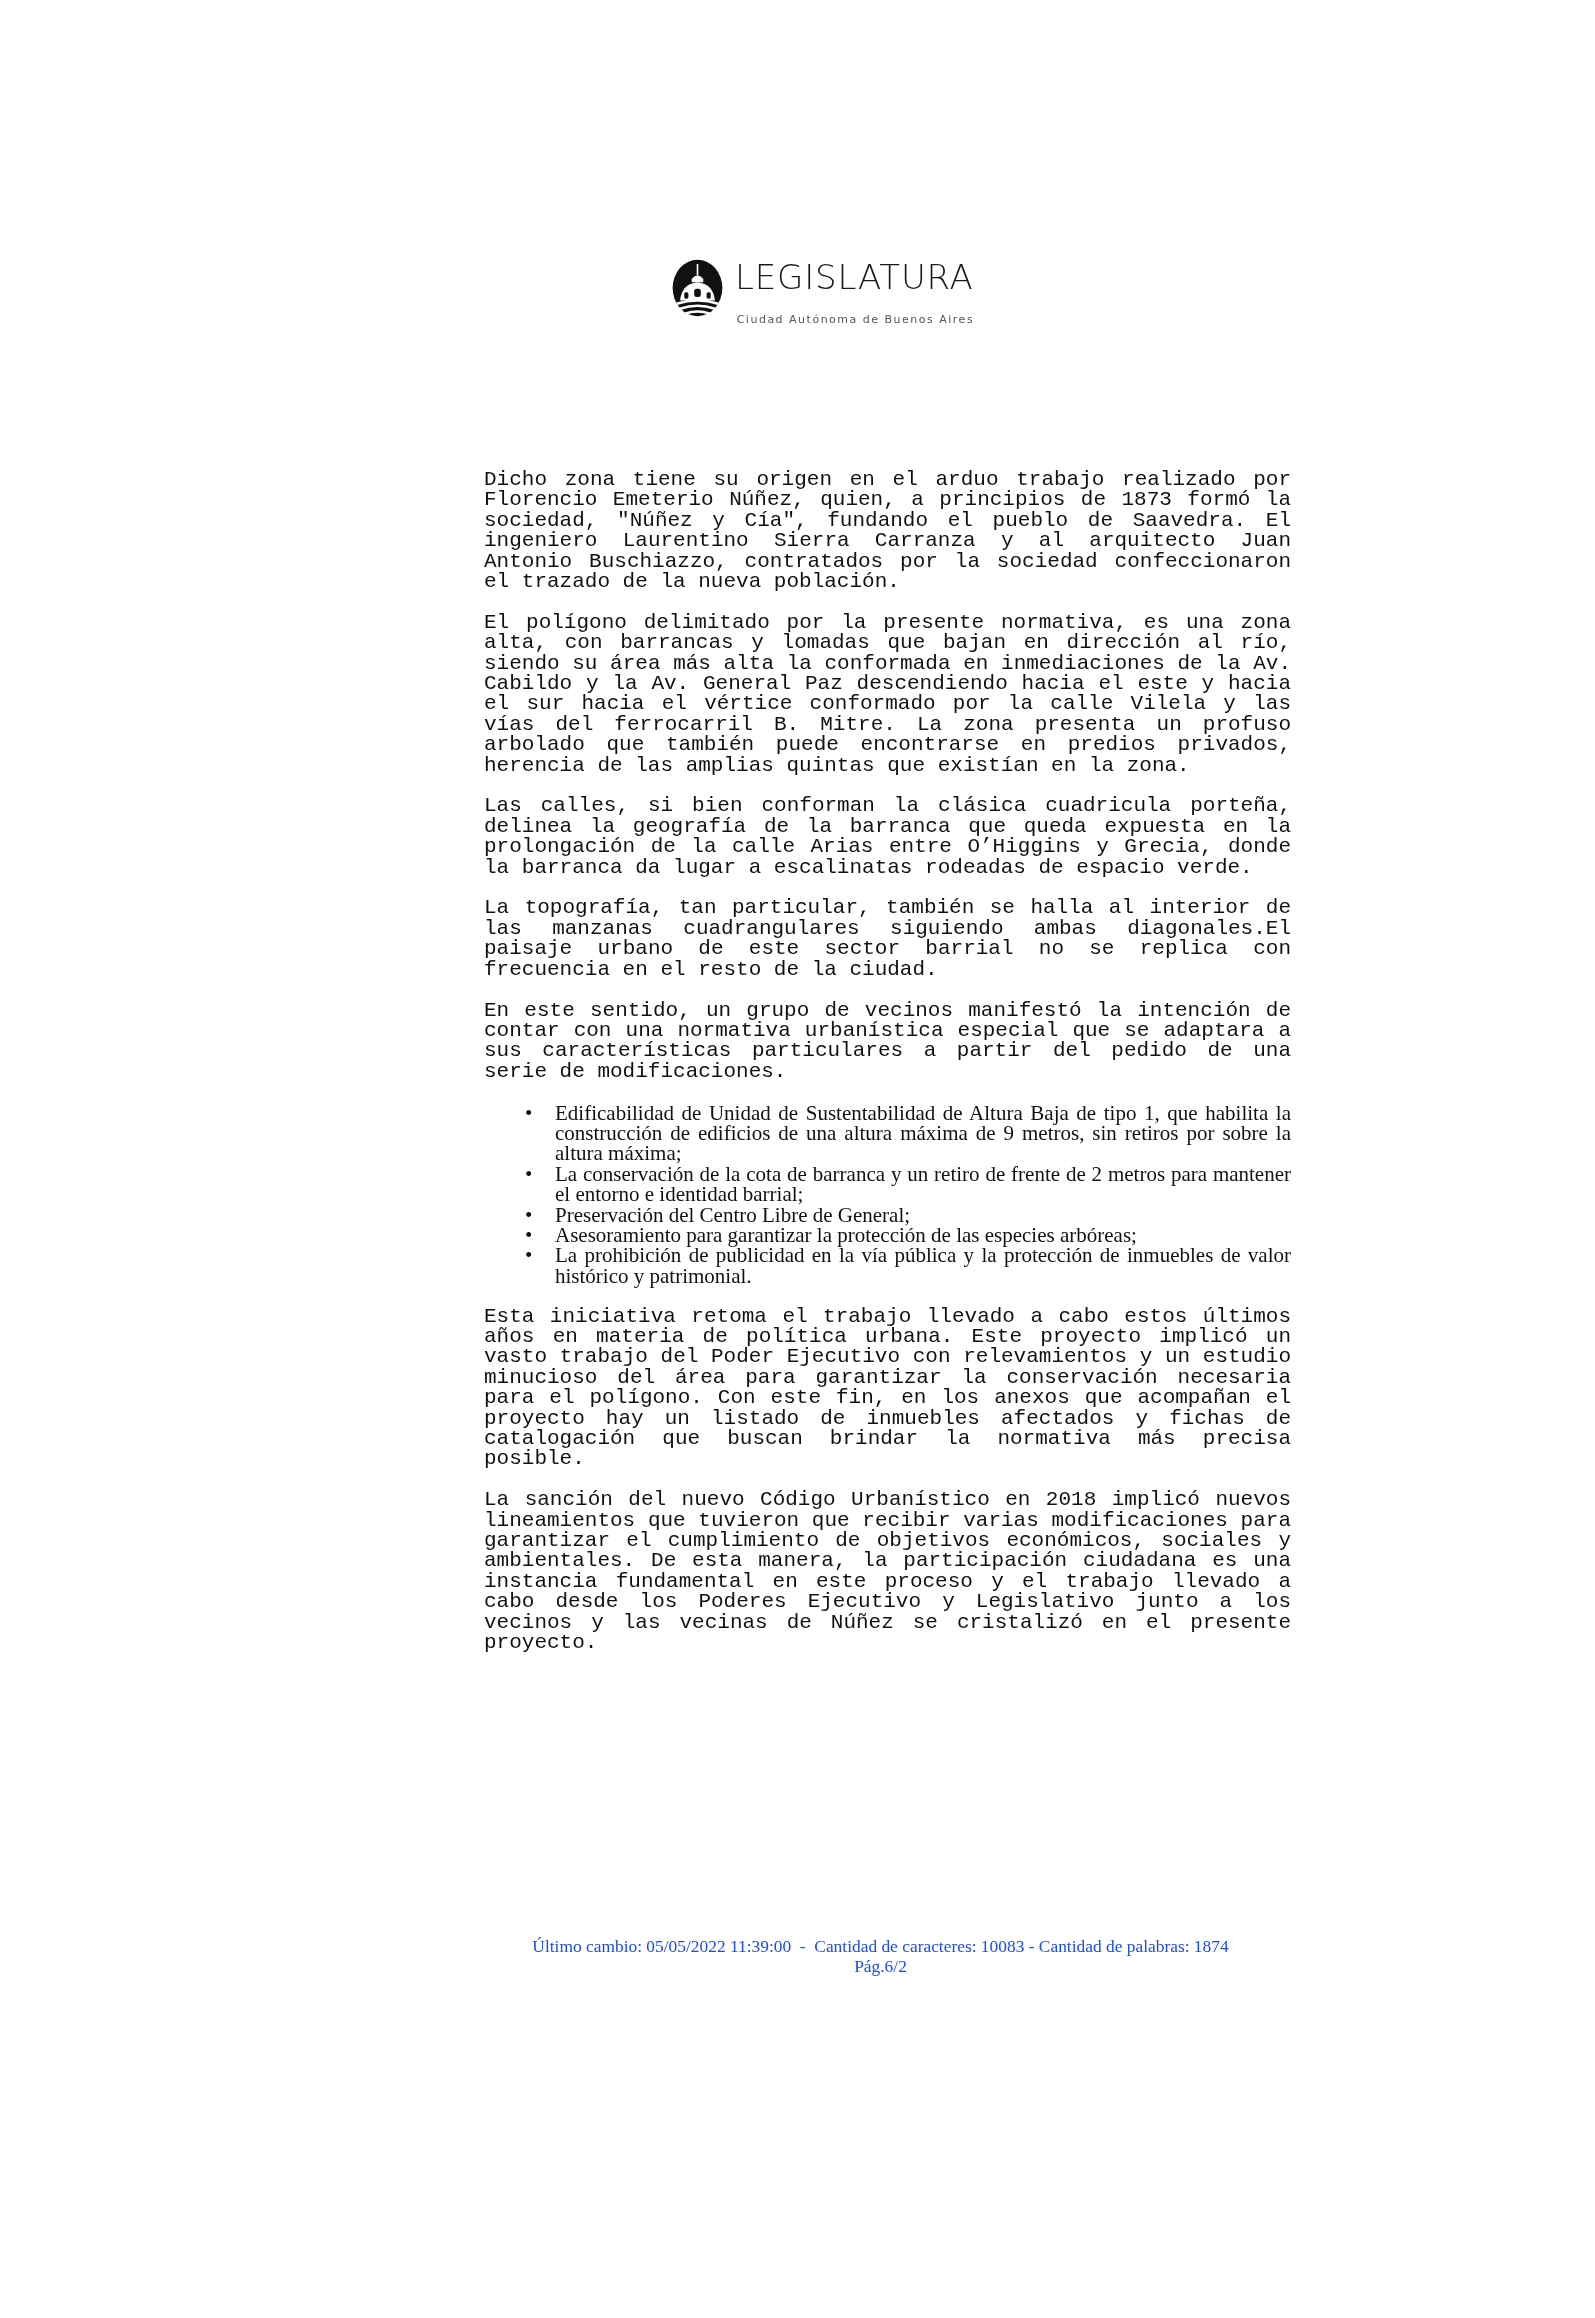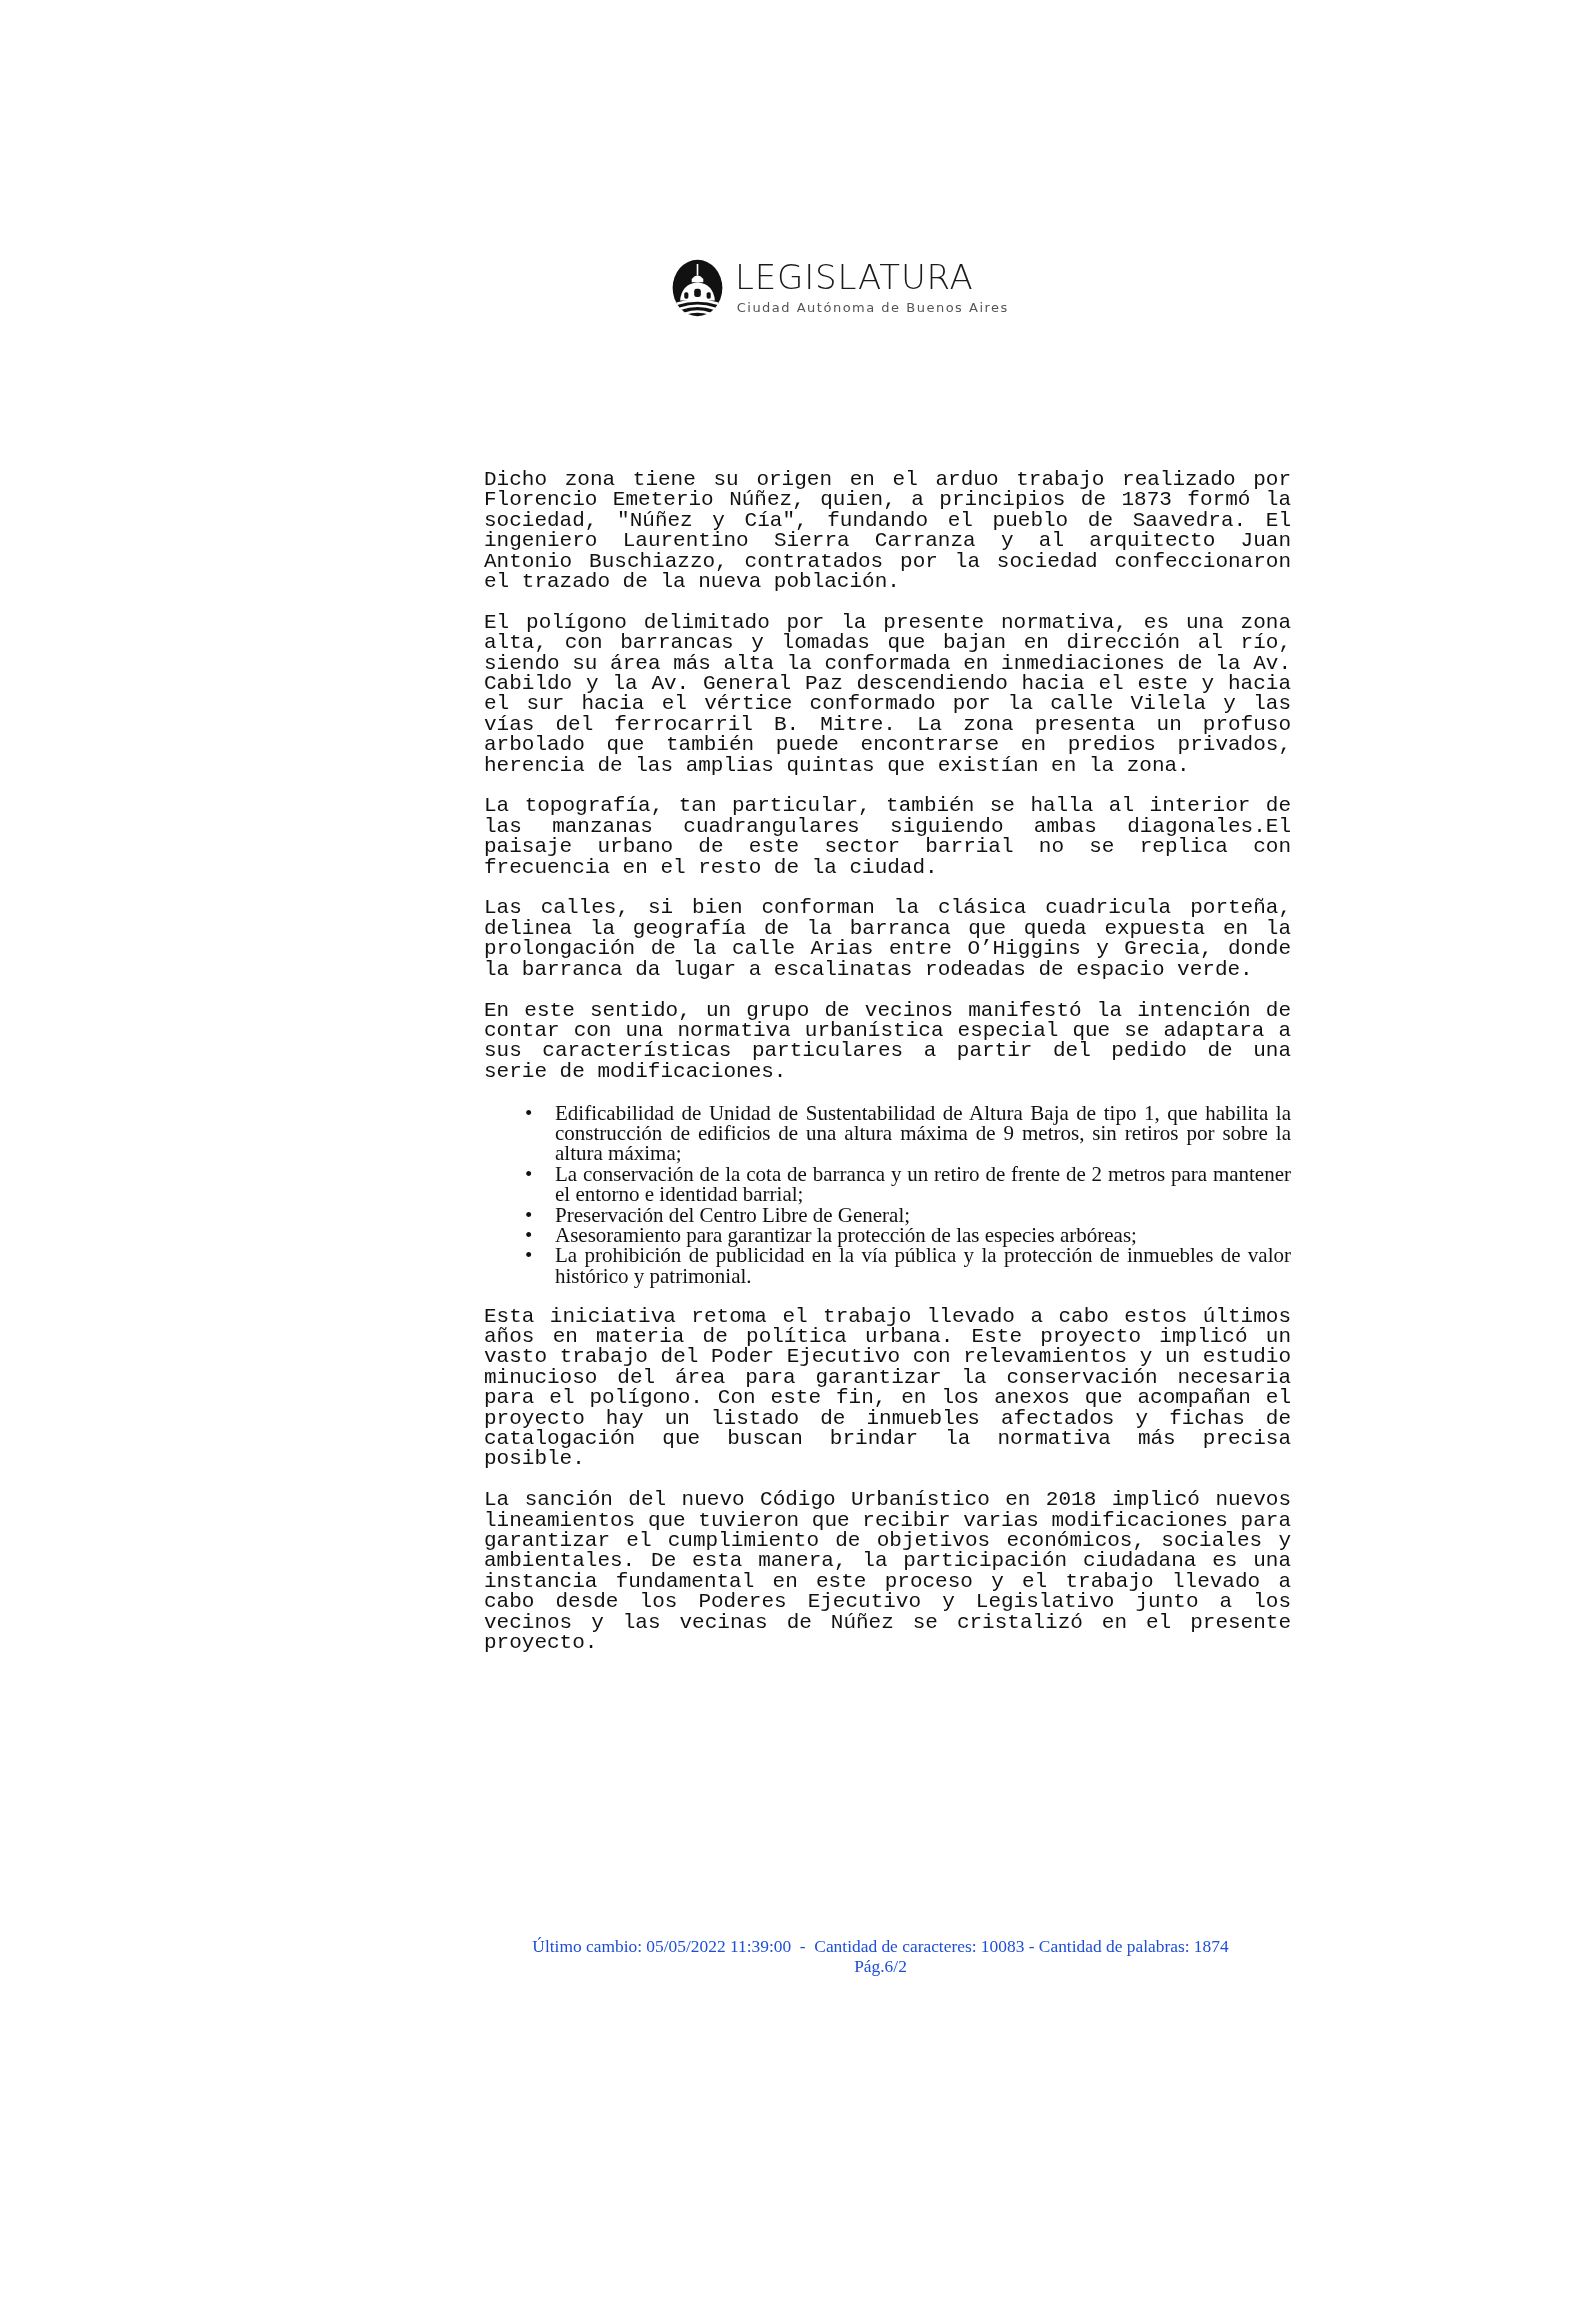--- a/index.html
+++ b/index.html
@@ -3,21 +3,21 @@
 <meta charset="utf-8">
 <style>
   html, body { margin:0; padding:0; background:#ffffff; }
   body { width:1595px; height:2319px; position:relative; overflow:hidden; color:#111; }
   .page { position:absolute; left:0; top:0; width:1595px; height:2319px; background:#fff; }
 
   .logo { position:absolute; left:670px; top:259px; display:flex; align-items:flex-start; }
   .logo-mark { width:55px; height:58px; }
   .logo-text { margin-left:10px; display:flex; flex-direction:column; }
   .logo-title { font-family:"DejaVu Sans", sans-serif; font-weight:300; font-size:34px; letter-spacing:0.8px; color:#1a1a1a; line-height:37px; }
-  .logo-sub { font-family:"DejaVu Sans", sans-serif; font-size:13px; letter-spacing:1.5px; color:#555; margin-top:4px; margin-left:1.7px; }
+  .logo-sub { font-family:"DejaVu Sans", sans-serif; font-size:11px; letter-spacing:1.5px; color:#555; margin-top:17px; margin-left:1.7px; }
 
   .body-text { position:absolute; left:484px; top:470px; width:807px;
     font-family:"Liberation Serif", serif; font-size:21px; line-height:20.4px; color:#111; }
   .body-text p { margin:0 0 20.4px 0; text-align:justify;font-family:Liberation Mono, monospace; }
   .body-text ul { margin:0 0 20.4px 0; padding:0 0 0 71px; list-style:none; }
   .body-text li { position:relative; text-align:justify; }
   .body-text li .bullet { position:absolute; left:-30px; top:0; }
 
   .footer { position:absolute; left:465px; top:1936px; width:831px; text-align:center;
     font-family:"Liberation Serif", serif; font-size:17.4px; line-height:20px; color:#1d4ed8; }
@@ -43,22 +43,22 @@
     </svg>
     <div class="logo-text">
       <span class="logo-title">LEGISLATURA</span>
       <span class="logo-sub">Ciudad Autónoma de Buenos Aires</span>
     </div>
   </div>
 
   <div class="body-text">
     <p>Dicho zona tiene su origen en el arduo trabajo realizado por Florencio Emeterio Núñez, quien, a principios de 1873 formó la sociedad, "Núñez y Cía", fundando el pueblo de Saavedra. El ingeniero Laurentino Sierra Carranza y al arquitecto Juan Antonio Buschiazzo, contratados por la sociedad confeccionaron el trazado de la nueva población.</p>
     <p>El polígono delimitado por la presente normativa, es una zona alta, con barrancas y lomadas que bajan en dirección al río, siendo su área más alta la conformada en inmediaciones de la Av. Cabildo y la Av. General Paz descendiendo hacia el este y hacia el sur hacia el vértice conformado por la calle Vilela y las vías del ferrocarril B. Mitre. La zona presenta un profuso arbolado que también puede encontrarse en predios privados, herencia de las amplias quintas que existían en la zona.</p>
+    <p>Las calles, si bien conforman la clásica cuadricula porteña, delinea la geografía de la barranca que queda expuesta en la prolongación de la calle Arias entre O’Higgins y Grecia, donde la barranca da lugar a escalinatas rodeadas de espacio verde.</p>
     <p>La topografía, tan particular, también se halla al interior de las manzanas cuadrangulares siguiendo ambas diagonales.El paisaje urbano de este sector barrial no se replica con frecuencia en el resto de la ciudad.</p>
-    <p>Las calles, si bien conforman la clásica cuadricula porteña, delinea la geografía de la barranca que queda expuesta en la prolongación de la calle Arias entre O’Higgins y Grecia, donde la barranca da lugar a escalinatas rodeadas de espacio verde.</p>
     <p>En este sentido, un grupo de vecinos manifestó la intención de contar con una normativa urbanística especial que se adaptara a sus características particulares a partir del pedido de una serie de modificaciones.</p>
 
     <ul>
       <li>
         <span class="bullet">•</span>
         <span>Edificabilidad de Unidad de Sustentabilidad de Altura Baja de tipo 1, que habilita la construcción de edificios de una altura máxima de 9 metros, sin retiros por sobre la altura máxima;</span>
       </li>
       <li>
         <span class="bullet">•</span>
         <span>La conservación de la cota de barranca y un retiro de frente de 2 metros para mantener el entorno e identidad barrial;</span>

